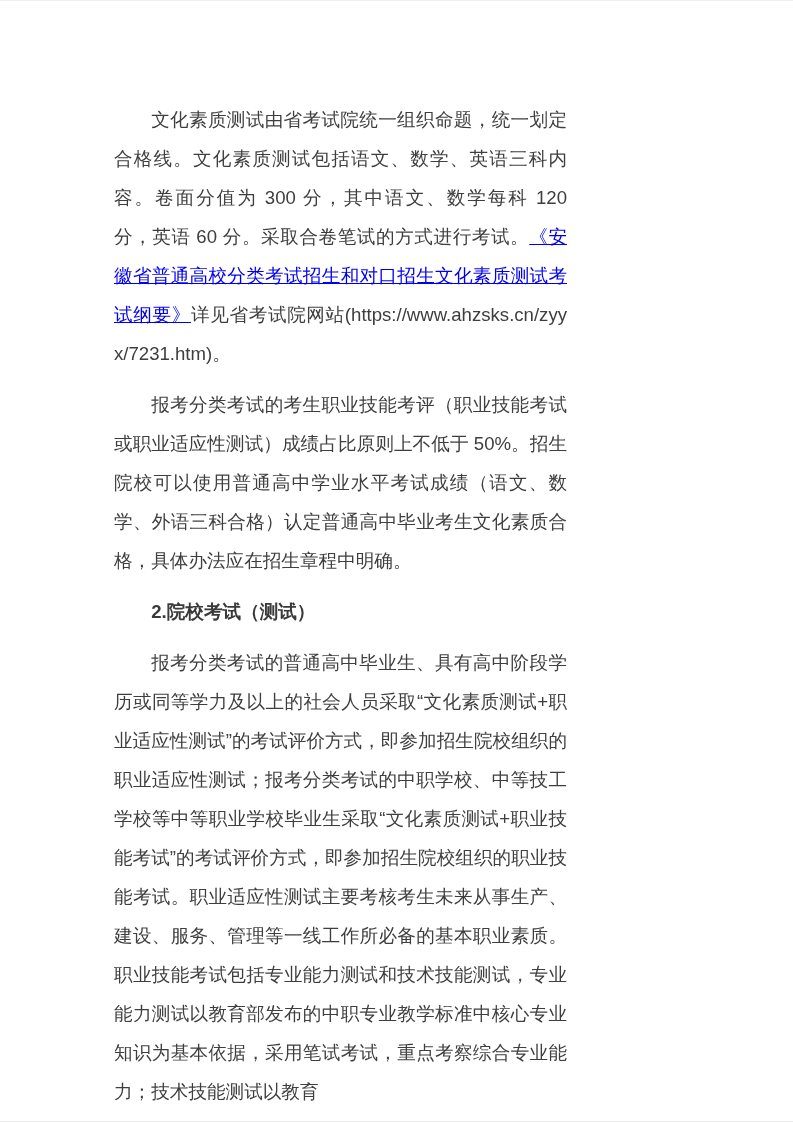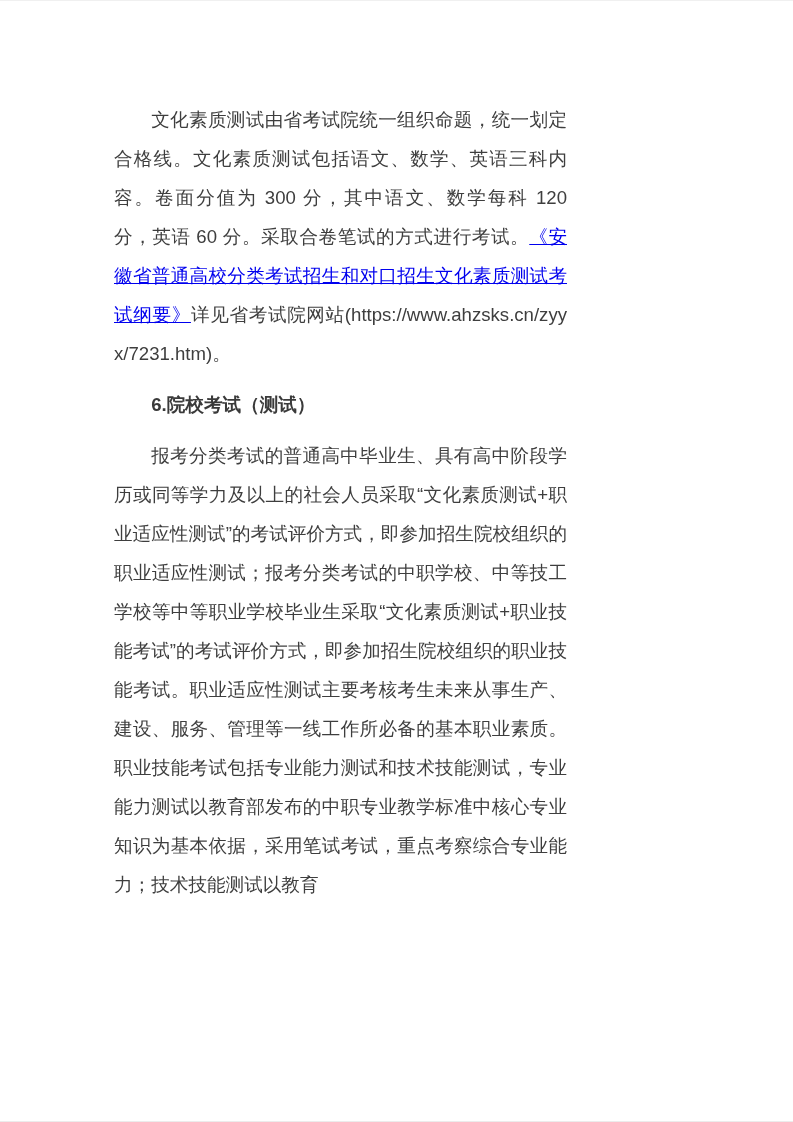--- a/index.html
+++ b/index.html
@@ -44,19 +44,20 @@
 </style>
 </head>
 <body>
 
 <div class="page">
   <div class="doc">
 
     <p><span>文化素质测试由省考试院统一组织命题，统一划定合格线。文化素质测试包括语文、数学、英语三科内容。卷面分值为 300 分，其中语文、数学每科 120 分，英语 60 分。采取合卷笔试的方式进行考试。</span><a class="doc-link" style="color: rgb(0, 0, 238);">《安徽省普通高校分类考试招生和对口招生文化素质测试考试纲要》</a><span>详见省考试院网站(https://www.ahzsks.cn/zyyx/7231.htm)。</span></p>
 
 
+    <p>报考分类考试的考生职业技能考评（职业技能考试或职业适应性测试）成绩占比原则上不低于 50%。招生院校可以使用普通高中学业水平考试成绩（语文、数学、外语三科合格）认定普通高中毕业考生文化素质合格，具体办法应在招生章程中明确。</p>
 
-    <h3>6.院校考试（测试）</h3>
+    <h3>2.院校考试（测试）</h3>
 
     <p>报考分类考试的普通高中毕业生、具有高中阶段学历或同等学力及以上的社会人员采取“文化素质测试+职业适应性测试”的考试评价方式，即参加招生院校组织的职业适应性测试；报考分类考试的中职学校、中等技工学校等中等职业学校毕业生采取“文化素质测试+职业技能考试”的考试评价方式，即参加招生院校组织的职业技能考试。职业适应性测试主要考核考生未来从事生产、建设、服务、管理等一线工作所必备的基本职业素质。职业技能考试包括专业能力测试和技术技能测试，专业能力测试以教育部发布的中职专业教学标准中核心专业知识为基本依据，采用笔试考试，重点考察综合专业能力；技术技能测试以教育</p>
 
   </div>
 </div>
 
 </body></html>

